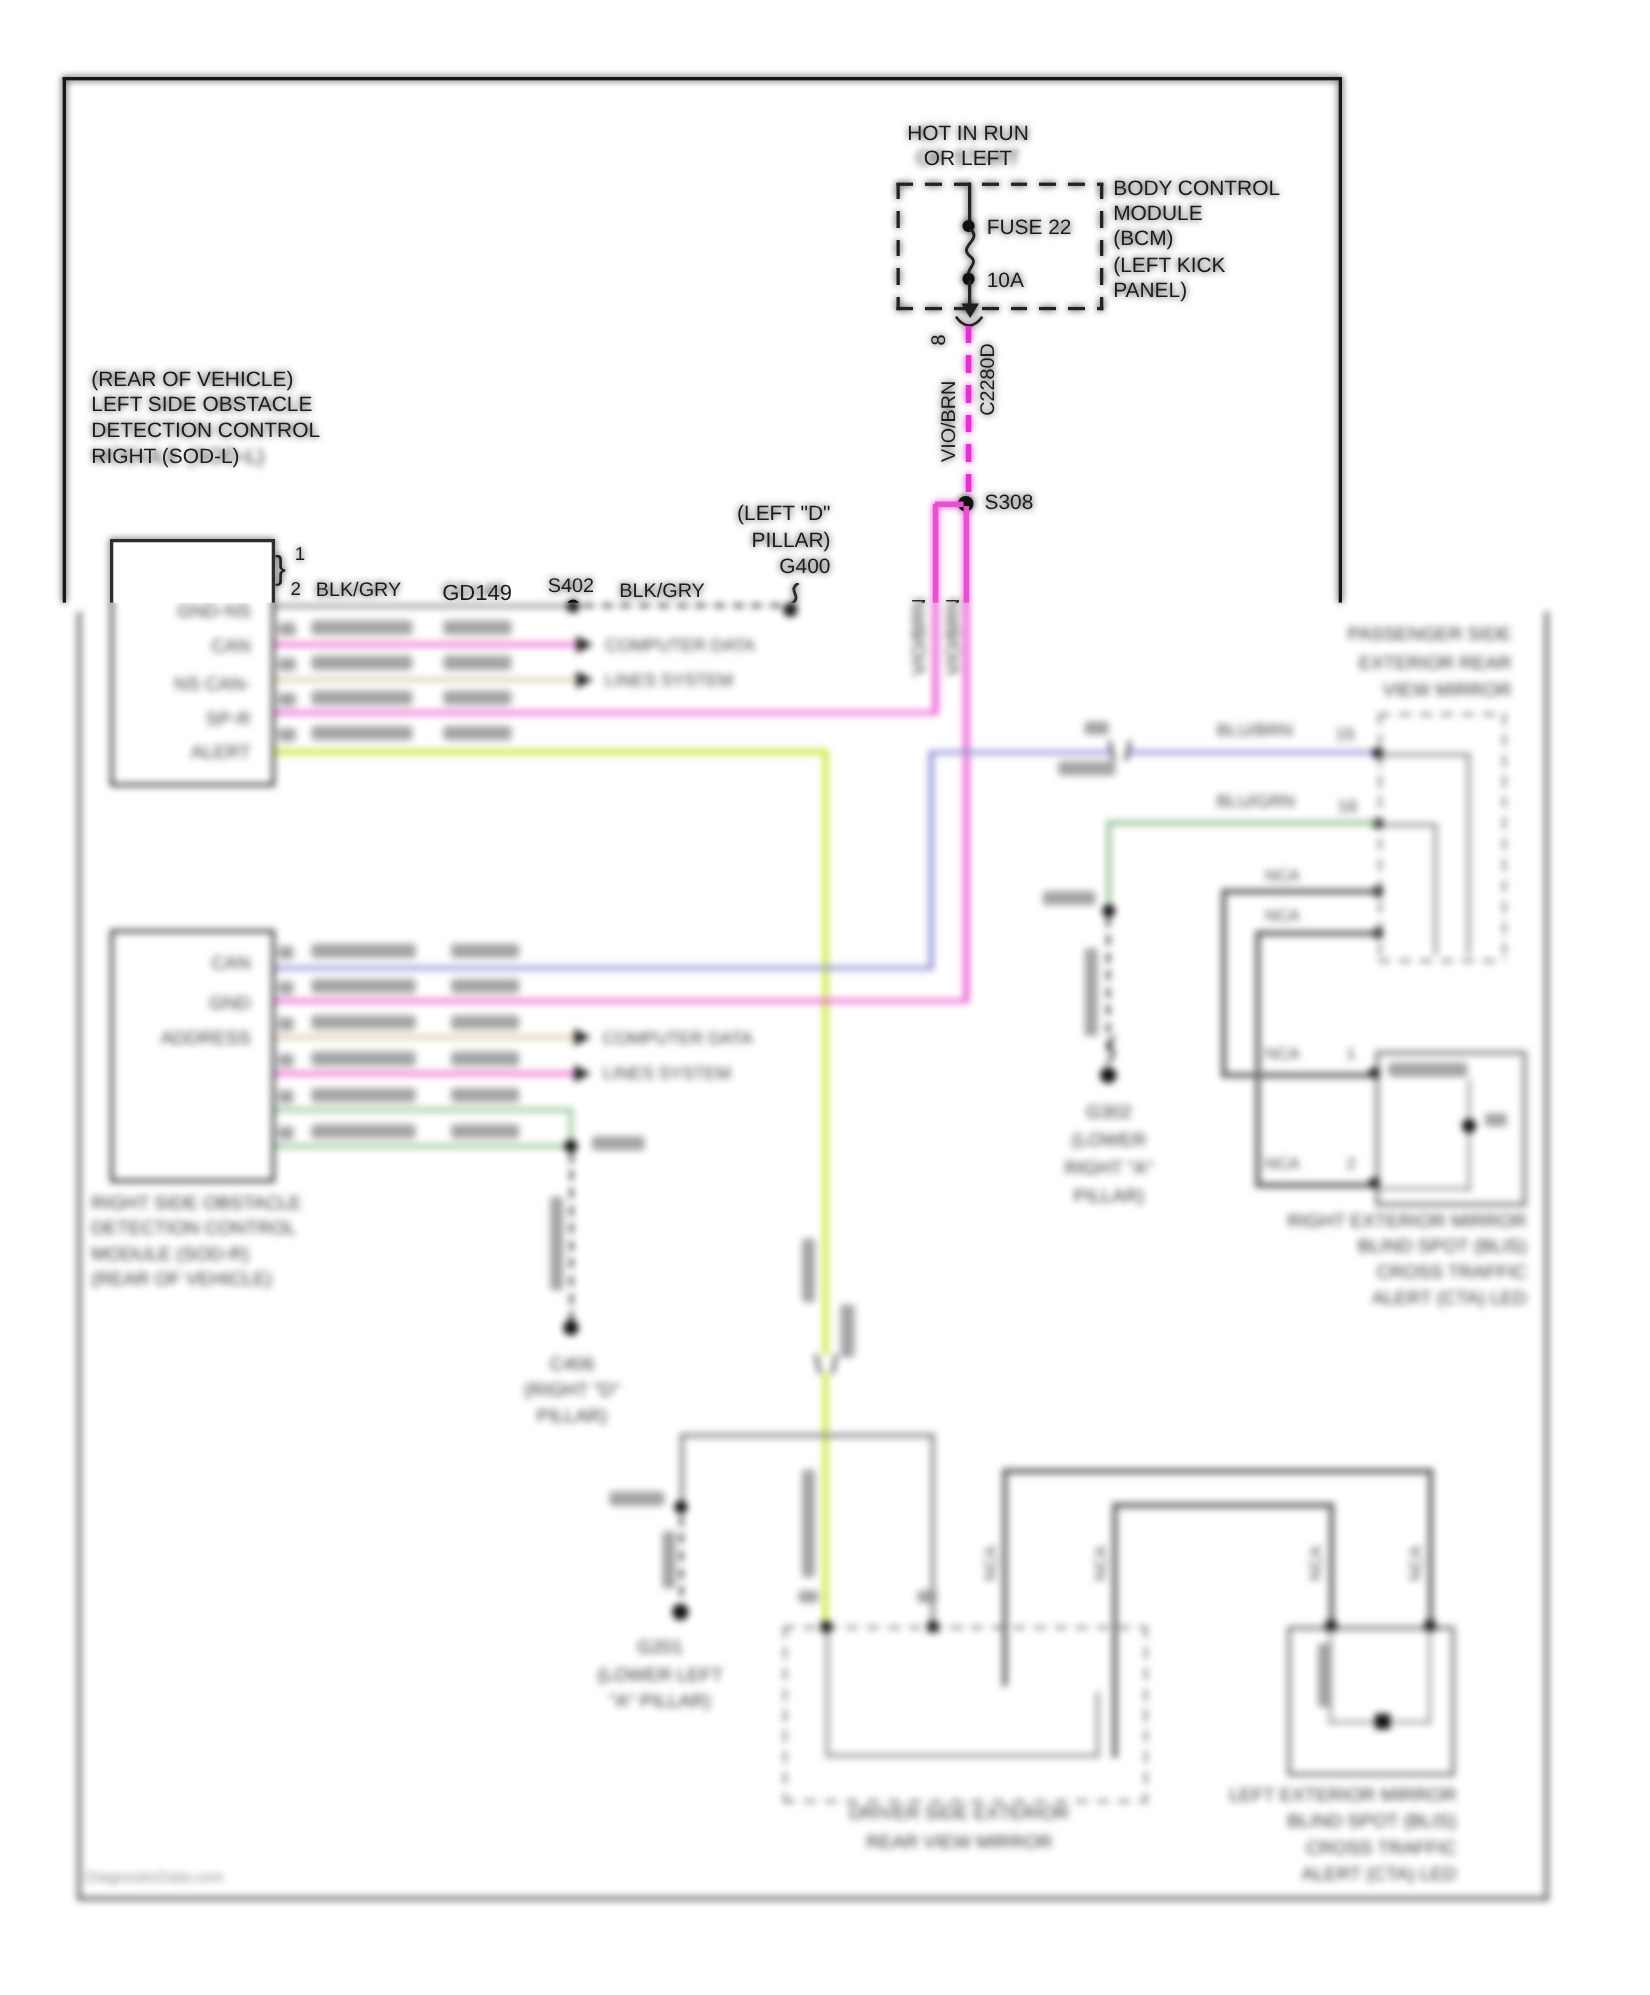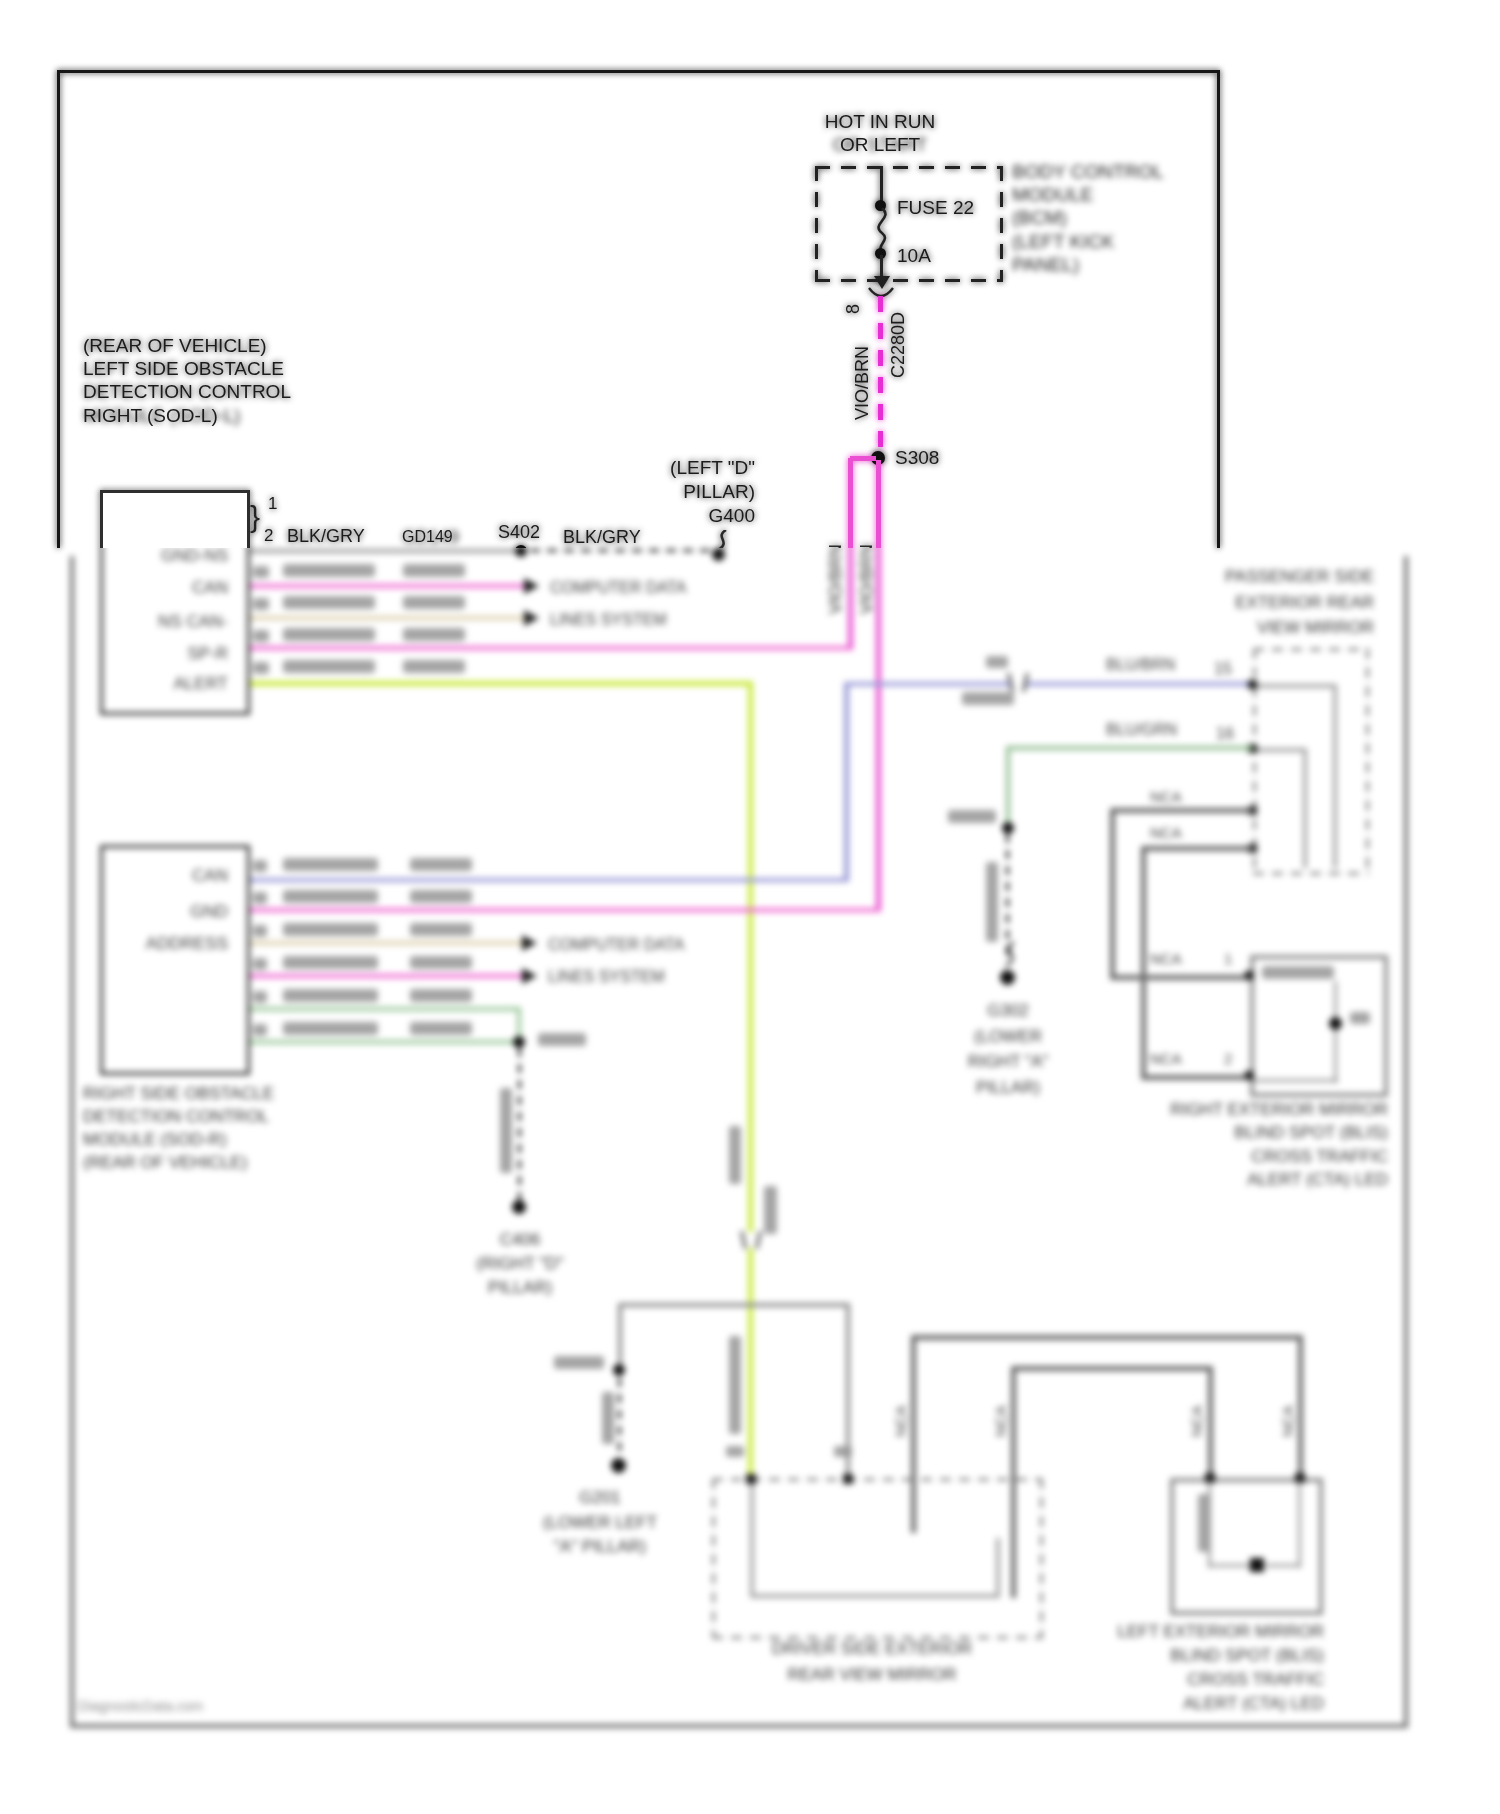--- a/index.html
+++ b/index.html
@@ -352,20 +352,27 @@
   <div class="a t ctr" style="left:790px;top:110px;width:180px">
     <div>HOT IN RUN</div>
     <div>OR LEFT</div>
   </div>
   <div class="a">
     <div class="a fuseDashH" style="left:815px;top:166px;width:188px"></div>
     <div class="a fuseDashH" style="left:815px;top:279px;width:188px"></div>
     <div class="a fuseDashV" style="left:815px;top:166px;height:116px"></div>
     <div class="a fuseDashV" style="left:1000px;top:166px;height:116px"></div>
   </div>
+  <div class="a t" style="left:1012px;top:160px">
+    <div>BODY CONTROL</div>
+    <div>MODULE</div>
+    <div>(BCM)</div>
+    <div>(LEFT KICK</div>
+    <div>PANEL)</div>
+  </div>
   <div class="a" style="left:880px;top:166px;width:3px;height:38px;background:#222"></div>
   <div class="a dot" style="left:875px;top:200px;width:11px;height:11px"></div>
   <svg class="a" style="left:869px;top:208px" width="26" height="44" viewBox="0 0 26 44">
           <path d="M13 0 C25 10 1 16 13 25 C22 32 7 37 13 44" stroke="#222" stroke-width="2.6" fill="none"></path>
         </svg>
   <div class="a dot" style="left:875px;top:248px;width:11px;height:11px"></div>
   <div class="a" style="left:880px;top:255px;width:3px;height:22px;background:#222"></div>
   <div class="a arrD" style="left:874px;top:276px"></div>
   <svg class="a" style="left:866px;top:286px" width="30" height="14" viewBox="0 0 30 14">
           <path d="M3 2 Q15 18 27 2" stroke="#222" stroke-width="2.4" fill="none"></path>
@@ -390,21 +397,21 @@
     <div>(REAR OF VEHICLE)</div>
     <div>LEFT SIDE OBSTACLE</div>
     <div>DETECTION CONTROL</div>
     <div>RIGHT (SOD-L)</div>
   </div>
   <div class="a" style="left:100px;top:490px;width:150px;height:225px;border:3px solid #2e2e2e;background:#fff"></div>
   <div class="a t" style="left:250px;top:499px;font-size:30px;color:#222">}</div>
   <div class="a t" style="left:268px;top:494px;font-size:17px">1</div>
   <div class="a t" style="left:264px;top:526px;font-size:17px">2</div>
   <div class="a t" style="left:287px;top:526px;font-size:18px">BLK/GRY</div>
-  <div class="a t" style="left:402px;top:527px;font-size:16px">GD149</div>
+  <div class="a t" style="left:402px;top:527px;font-size:20px">GD149</div>
   <div class="a t" style="left:498px;top:522px;font-size:18px">S402</div>
   <div class="a t" style="left:563px;top:527px;font-size:18px">BLK/GRY</div>
   <div class="a t rgt" style="left:630px;top:456px;width:125px;line-height:1.26">
     <div>(LEFT "D"</div>
     <div>PILLAR)</div>
     <div>G400</div>
   </div>
 
   <div class="a t f17 rgt" style="left:120px;top:546px;width:108px;color:#3c3c3c">GND-NS</div>
   <div class="a t f17 rgt" style="left:120px;top:578px;width:108px;color:#3c3c3c">CAN</div>

